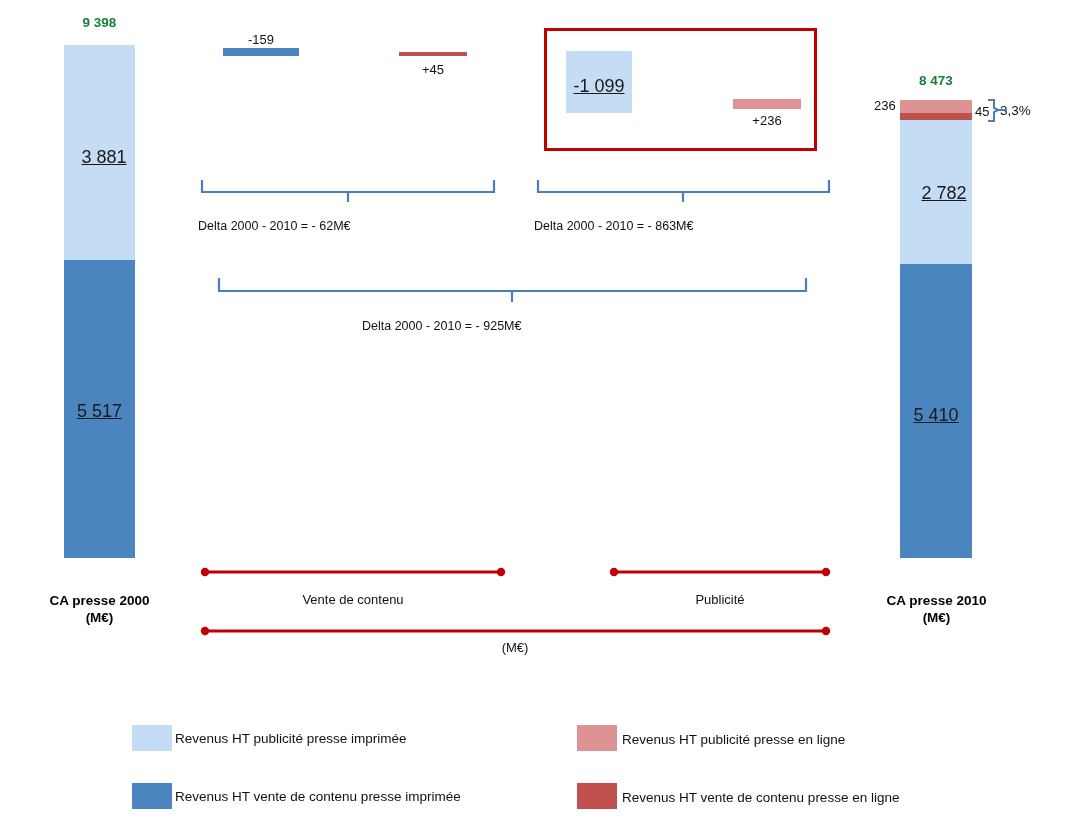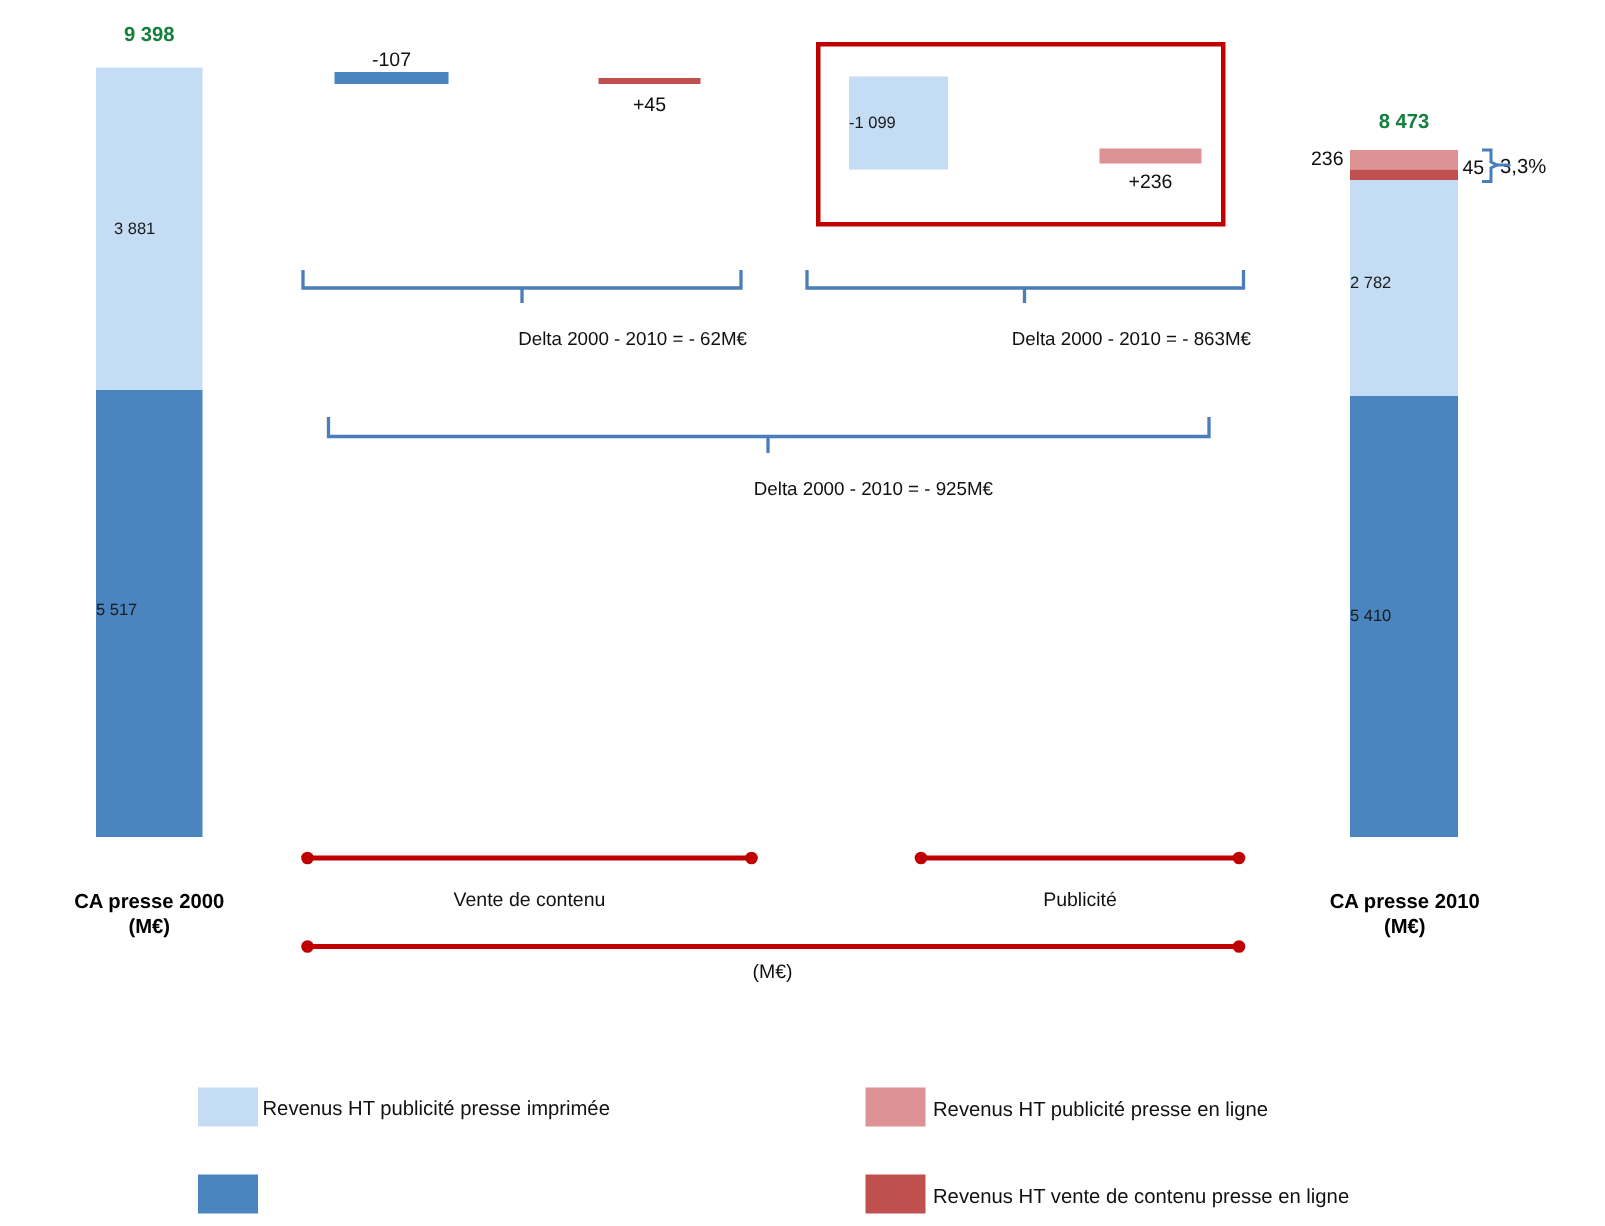--- a/index.html
+++ b/index.html
@@ -7,24 +7,24 @@
     width:1070px;height:817px;
     background:#ffffff;
     font-family:"Liberation Sans","DejaVu Sans",sans-serif;
     color:#000000;
     overflow:hidden;
   }
   #stage{position:relative;width:1070px;height:817px;}
   .bar{position:absolute;}
   .lbl{position:absolute;font-size:13px;color:#111;white-space:nowrap;}
   .lbl-center{text-align:center;}
-  .val-in{position:absolute;font-size:11px;color:#1a1a1a;text-align:left;white-space:nowrap;}
+  .val-in{position:absolute;font-size:18px;color:#1a1a1a;text-align:center;white-space:nowrap;text-decoration:underline;}
   .total{position:absolute;font-size:13.5px;font-weight:bold;color:#15803d;white-space:nowrap;text-align:center;}
   .axis-title{position:absolute;font-size:13.5px;font-weight:bold;color:#000;text-align:center;white-space:nowrap;line-height:17px;}
-  .delta-txt{position:absolute;font-size:12.5px;color:#111;text-align:right;white-space:nowrap;}
+  .delta-txt{position:absolute;font-size:12.5px;color:#111;text-align:left;white-space:nowrap;}
   .redbox{position:absolute;border:3px solid #c00000;box-sizing:border-box;}
   .legend-sw{position:absolute;width:40px;height:26px;}
   .legend-tx{position:absolute;font-size:13.5px;color:#111;white-space:nowrap;}
   .pct{position:absolute;font-size:13.5px;color:#111;white-space:nowrap;}
   .smalllbl{position:absolute;font-size:13px;color:#111;white-space:nowrap;}
   svg{position:absolute;left:0;top:0;overflow:visible;}
 </style>
 </head>
 <body>
 
@@ -36,21 +36,21 @@
   <div class="val-in" style="left:76px;top:147px;width:56px;">3 881</div>
 
   <div class="bar" style="left:64px;top:260px;width:71px;height:298px;background:#4a85bf;"></div>
   <div class="val-in" style="left:64px;top:401px;width:71px;">5 517</div>
 
   <div class="axis-title" style="left:29px;top:592px;width:141px;">
     <div>CA presse 2000</div>
     <div>(M€)</div>
   </div>
 
-  <div class="lbl lbl-center" style="left:223px;top:32px;width:76px;text-align:center;">-107</div>
+  <div class="lbl lbl-center" style="left:223px;top:32px;width:76px;text-align:center;">-159</div>
   <div class="bar" style="left:223px;top:48px;width:76px;height:8px;background:#4a85bf;"></div>
 
   <div class="bar" style="left:399px;top:52px;width:68px;height:4px;background:#c0504d;"></div>
   <div class="lbl lbl-center" style="left:399px;top:62px;width:68px;text-align:center;">+45</div>
 
   <div class="redbox" style="left:544px;top:28px;width:273px;height:123px;"></div>
 
   <div class="bar" style="left:566px;top:51px;width:66px;height:62px;background:#c5dcf5;"></div>
   <div class="val-in" style="left:566px;top:76px;width:66px;">-1 099</div>
 
@@ -129,17 +129,18 @@
     <div>(M€)</div>
   </div>
 
   <div class="legend-sw" style="left:132px;top:725px;background:#c5dcf5;"></div>
   <div class="legend-tx" style="left:175px;top:731px;">Revenus HT publicité presse imprimée</div>
 
   <div class="legend-sw" style="left:577px;top:725px;background:#dd9293;"></div>
   <div class="legend-tx" style="left:622px;top:732px;">Revenus HT publicité presse en ligne</div>
 
   <div class="legend-sw" style="left:132px;top:783px;background:#4a85bf;"></div>
+  <div class="legend-tx" style="left:175px;top:789px;">Revenus HT vente de contenu presse imprimée</div>
 
   <div class="legend-sw" style="left:577px;top:783px;background:#c0504d;"></div>
   <div class="legend-tx" style="left:622px;top:790px;">Revenus HT vente de contenu presse en ligne</div>
 
 </div>
 
 </body></html>

